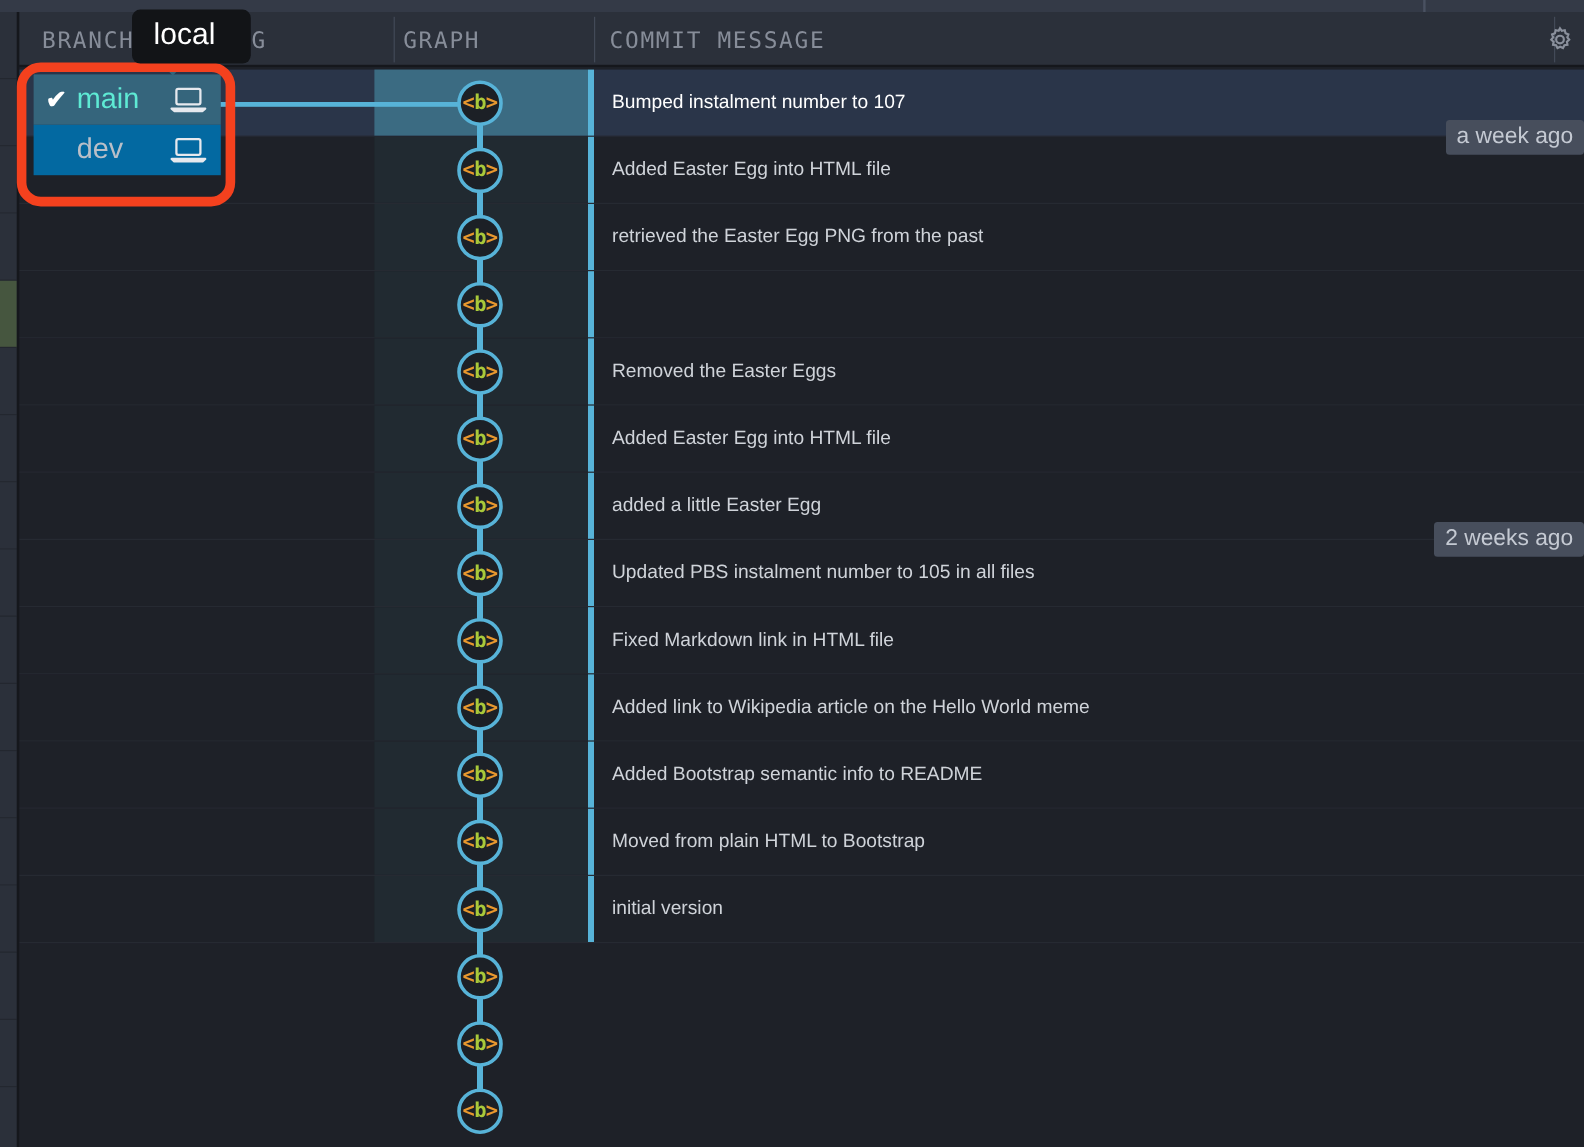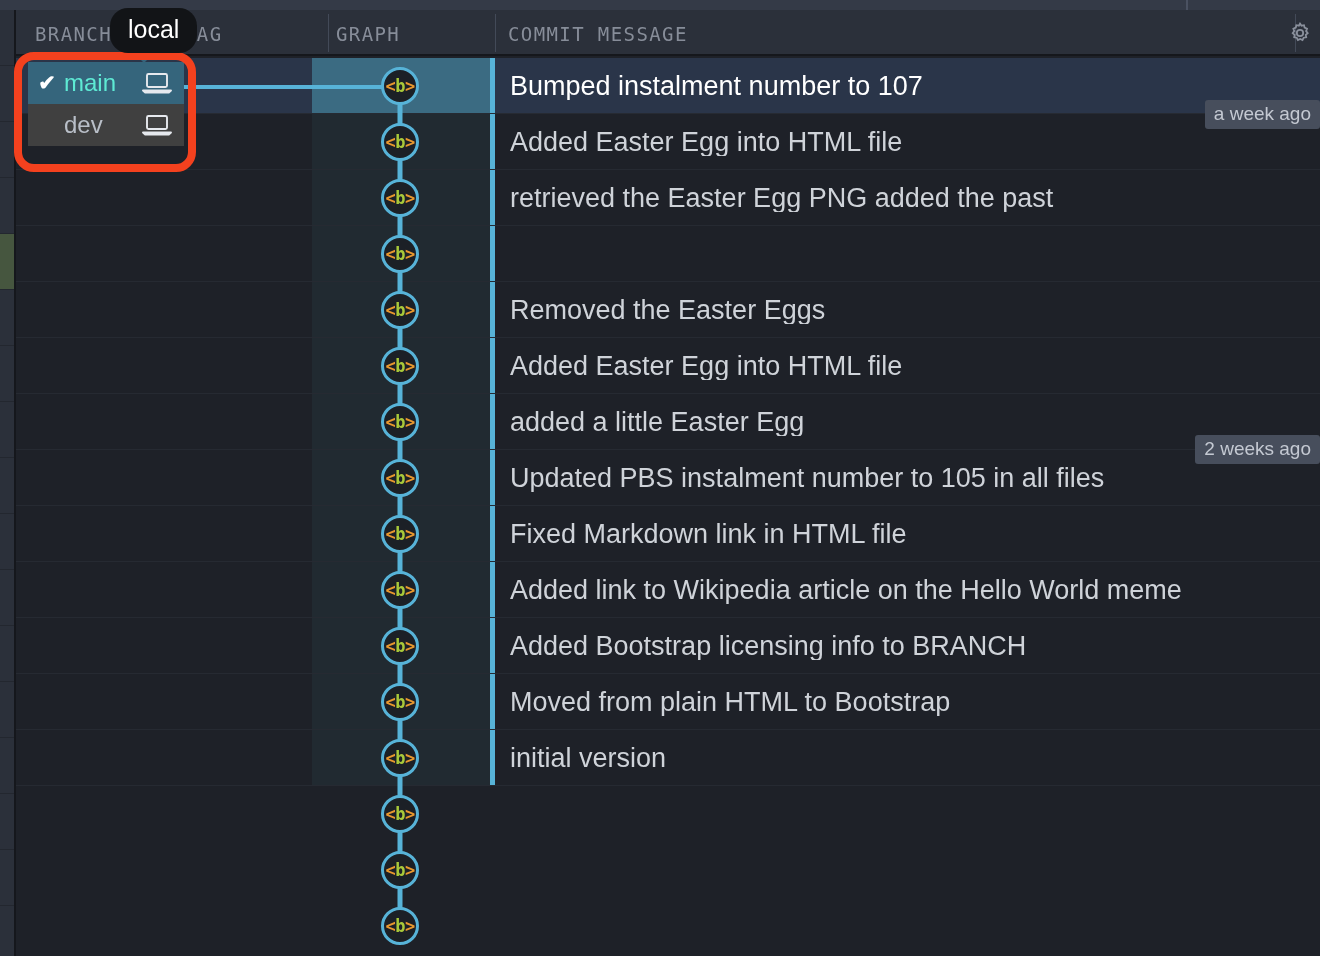--- a/index.html
+++ b/index.html
@@ -146,21 +146,21 @@
     background: #57b3d8;
   }
 
   
   .row .msg {
     position: absolute;
     top: 14px;
     left: 494px;
     right: 14px;
     color: #cfd3d9;
-    font-size: 27px;
+    font-size: 16px;
     line-height: 28px;
     white-space: nowrap;
     overflow: hidden;
     text-overflow: ellipsis;
   }
   .row.selected .msg { color: #ffffff; }
 
   
   .graph-layer {
     position: absolute;
@@ -211,21 +211,21 @@
     top: 62px;
     left: 28px;
     width: 156px;
     z-index: 9;
   }
   .branch-item {
     position: relative;
     height: 42px;
     display: flex;
     align-items: center;
-    background: #404040;
+    background: #0369a1;
     cursor: pointer;
   }
   .branch-item.active { background: #35657c; }
   .branch-item .check {
     width: 30px;
     text-align: center;
     color: #ffffff;
     font-size: 21px;
     font-weight: bold;
     margin-left: 4px;
@@ -258,22 +258,22 @@
   }
 
   
   .tooltip {
     position: absolute;
     top: 8px;
     left: 110px;
     background: #121417;
     color: #ffffff;
     font-size: 25px;
-    padding: 7px 18px 9px 18px;
-    border-radius: 18px;
+    padding: 7px 30px 9px 18px;
+    border-radius: 7px;
     z-index: 11;
     white-space: nowrap;
   }
 
   
   .annotation {
     position: absolute;
     top: 52px;
     left: 14px;
     width: 182px;
@@ -350,21 +350,21 @@
         <div class="msg">Bumped instalment number to 107</div>
       </div>
       <div class="row">
         <div class="graph-cell"></div>
         <div class="graph-bar"></div>
         <div class="msg">Added Easter Egg into HTML file</div>
       </div>
       <div class="row">
         <div class="graph-cell"></div>
         <div class="graph-bar"></div>
-        <div class="msg">retrieved the Easter Egg PNG added the past</div>
+        <div class="msg">retrieved the Easter Egg PNG from the past</div>
       </div>
       <div class="row">
         <div class="graph-cell"></div>
         <div class="graph-bar"></div>
       </div>
       <div class="row">
         <div class="graph-cell"></div>
         <div class="graph-bar"></div>
         <div class="msg">Removed the Easter Eggs</div>
       </div>
@@ -389,21 +389,21 @@
         <div class="msg">Fixed Markdown link in HTML file</div>
       </div>
       <div class="row">
         <div class="graph-cell"></div>
         <div class="graph-bar"></div>
         <div class="msg">Added link to Wikipedia article on the Hello World meme</div>
       </div>
       <div class="row">
         <div class="graph-cell"></div>
         <div class="graph-bar"></div>
-        <div class="msg">Added Bootstrap licensing info to BRANCH</div>
+        <div class="msg">Added Bootstrap semantic info to README</div>
       </div>
       <div class="row">
         <div class="graph-cell"></div>
         <div class="graph-bar"></div>
         <div class="msg">Moved from plain HTML to Bootstrap</div>
       </div>
       <div class="row">
         <div class="graph-cell"></div>
         <div class="graph-bar"></div>
         <div class="msg">initial version</div>

